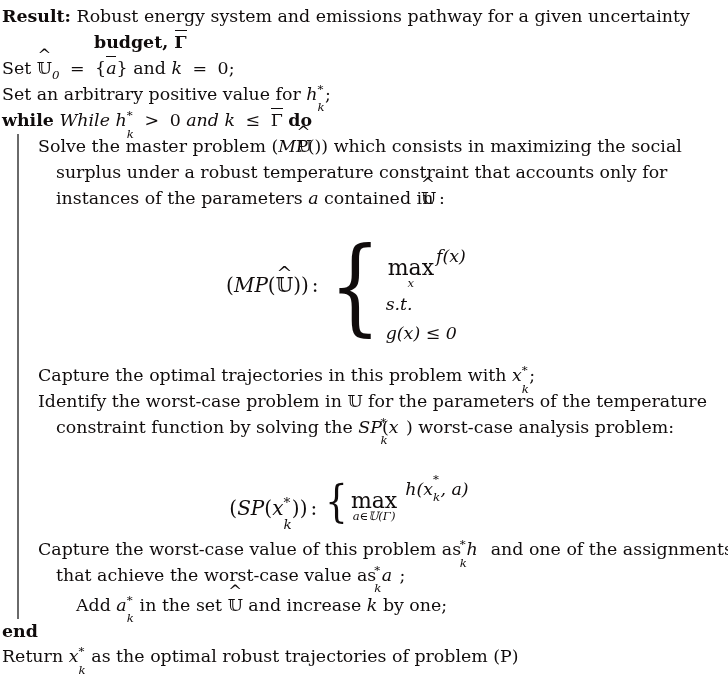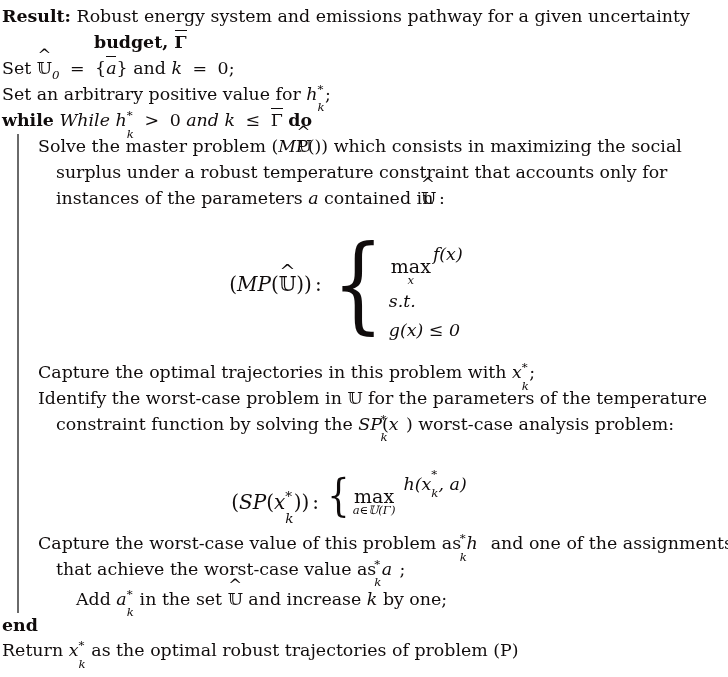--- a/index.html
+++ b/index.html
@@ -165,21 +165,21 @@
   
   .oplim {
     display: inline-flex;
     flex-direction: column;
     align-items: center;
     vertical-align: middle;
     line-height: 1;
     font-style: normal;
     margin: 0 2px;
   }
-  .oplim .op { font-size: 19px; margin-top: 32px; }
+  .oplim .op { font-size: 22px; margin-top: 32px; }
   .oplim .lim {
     font-size: 11.6px;
     margin-top: -1px;
   }
 
   .sp-inner {
     display: flex;
     align-items: center;
     font-size: 17.4px;
   }

